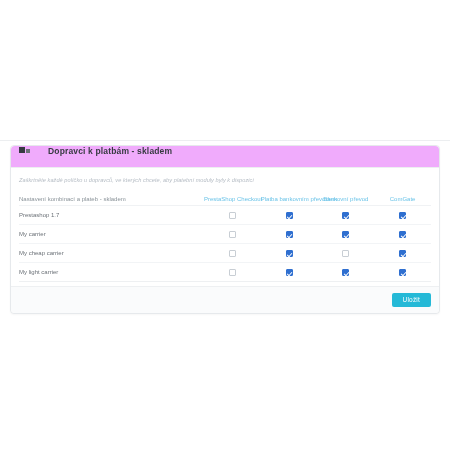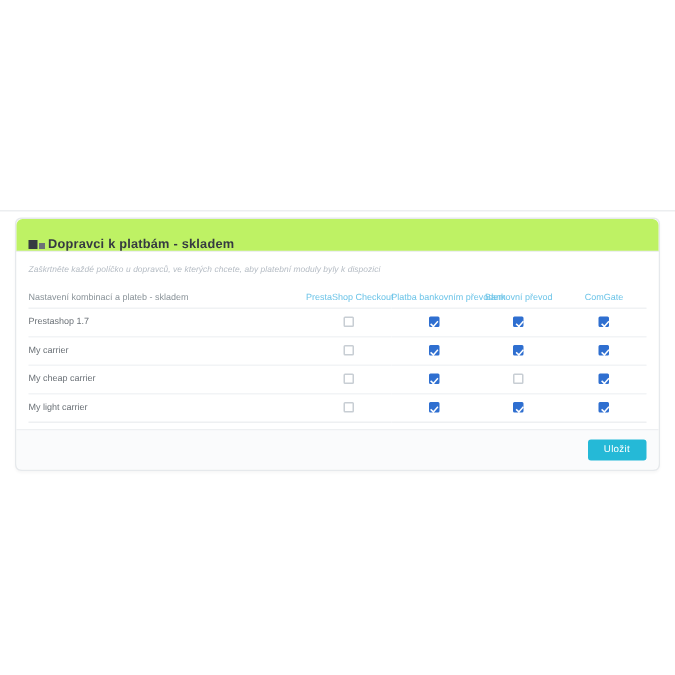--- a/index.html
+++ b/index.html
@@ -37,25 +37,25 @@
     top: 145px;
     width: 430px;
     background: #ffffff;
     border: 1px solid #e6e9ec;
     border-radius: 4px;
     box-shadow: 0 1px 2px rgba(0,0,0,0.035);
   }
 
   .panel-header {
     display: flex;
-    align-items: flex-end;
-    gap: 2px;
+    align-items: flex-start;
+    gap: 18px;
     height: 22px;
     padding: 0 8px;
-    background: #bef264;
+    background: #f0abfc;
     border-bottom: 1px solid #edeff1;
     border-radius: 4px 4px 0 0;
   }
 
   .truck-icon {
     display: inline-block;
     width: 11px;
     height: 8px;
     position: relative;
     flex: 0 0 auto;

